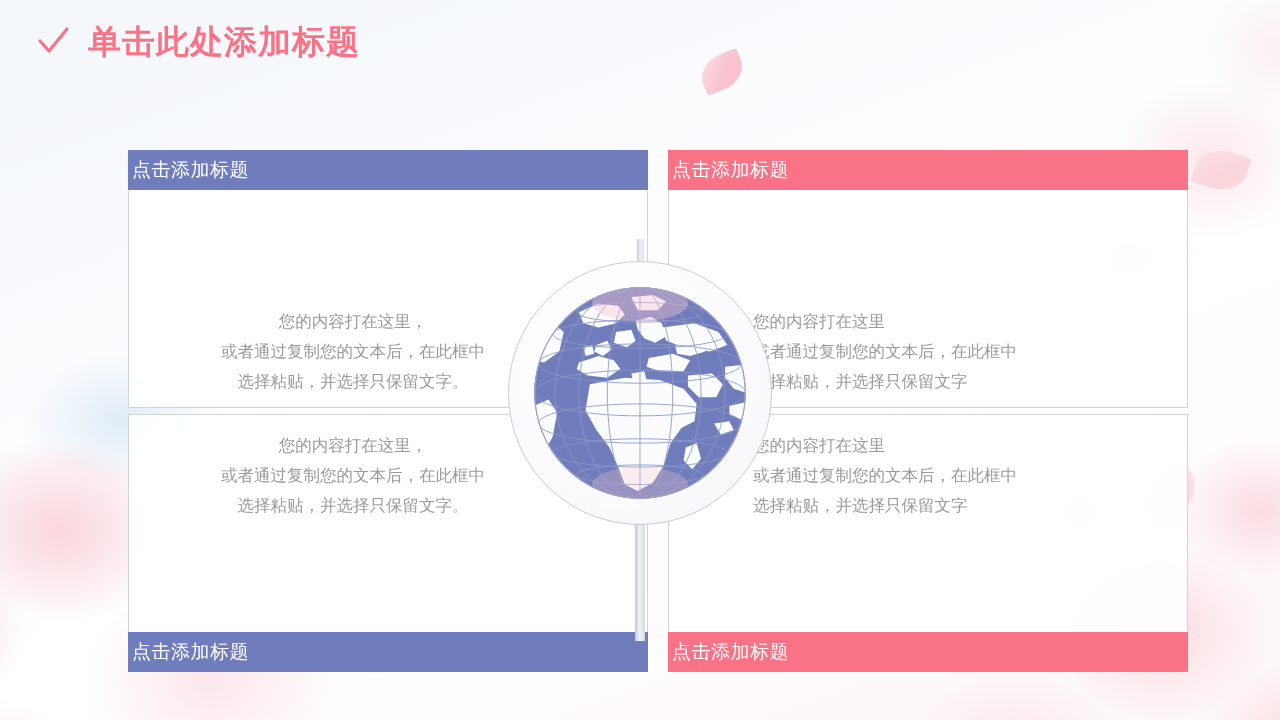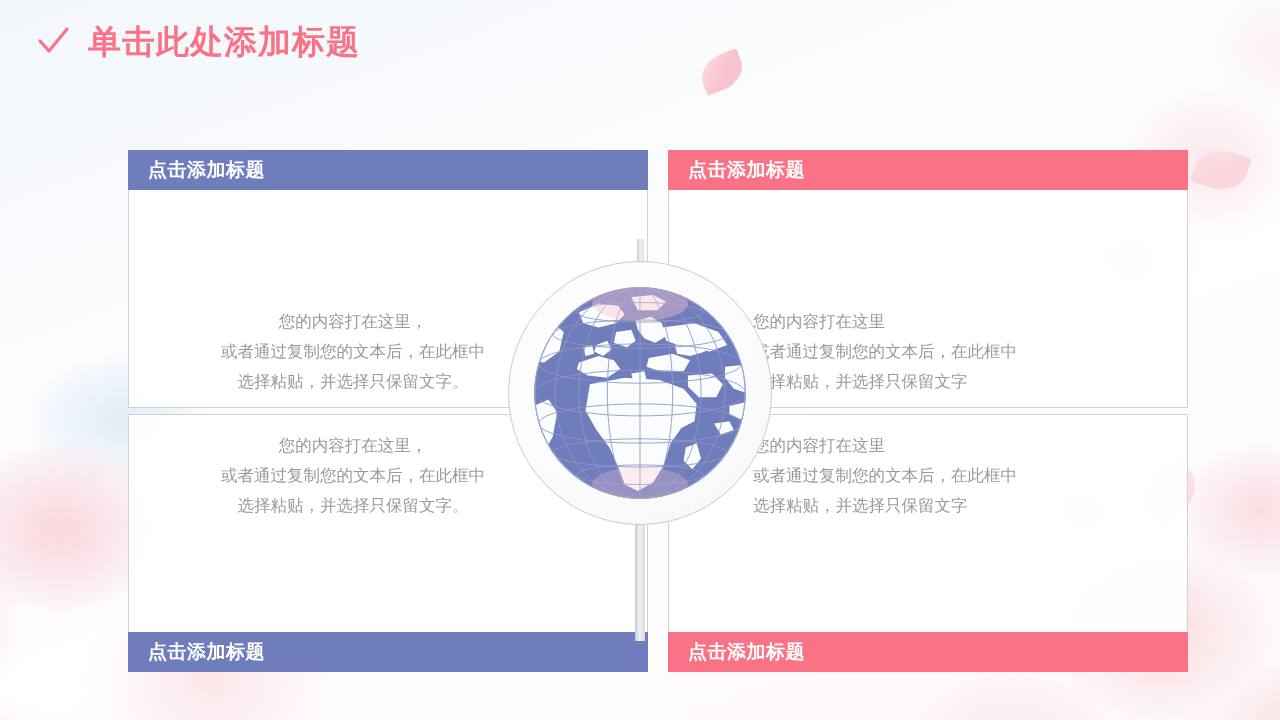--- a/index.html
+++ b/index.html
@@ -94,23 +94,23 @@
 
   .bar {
     position: absolute;
     box-sizing: border-box;
     display: flex;
     align-items: center;
   }
   .bar-label {
     color: #ffffff;
     font-size: 19px;
-    font-weight: bold;
+    font-weight: normal;
     letter-spacing: 0.5px;
-    padding-left: 20px;
+    padding-left: 4px;
     white-space: nowrap;
   }
   .bar.blue  { background: #707dbc; }
   .bar.pink  { background: #fa7285; }
 
   .body-text {
     position: absolute;
     color: #9a9a9c;
     font-size: 16.5px;
     line-height: 30px;

